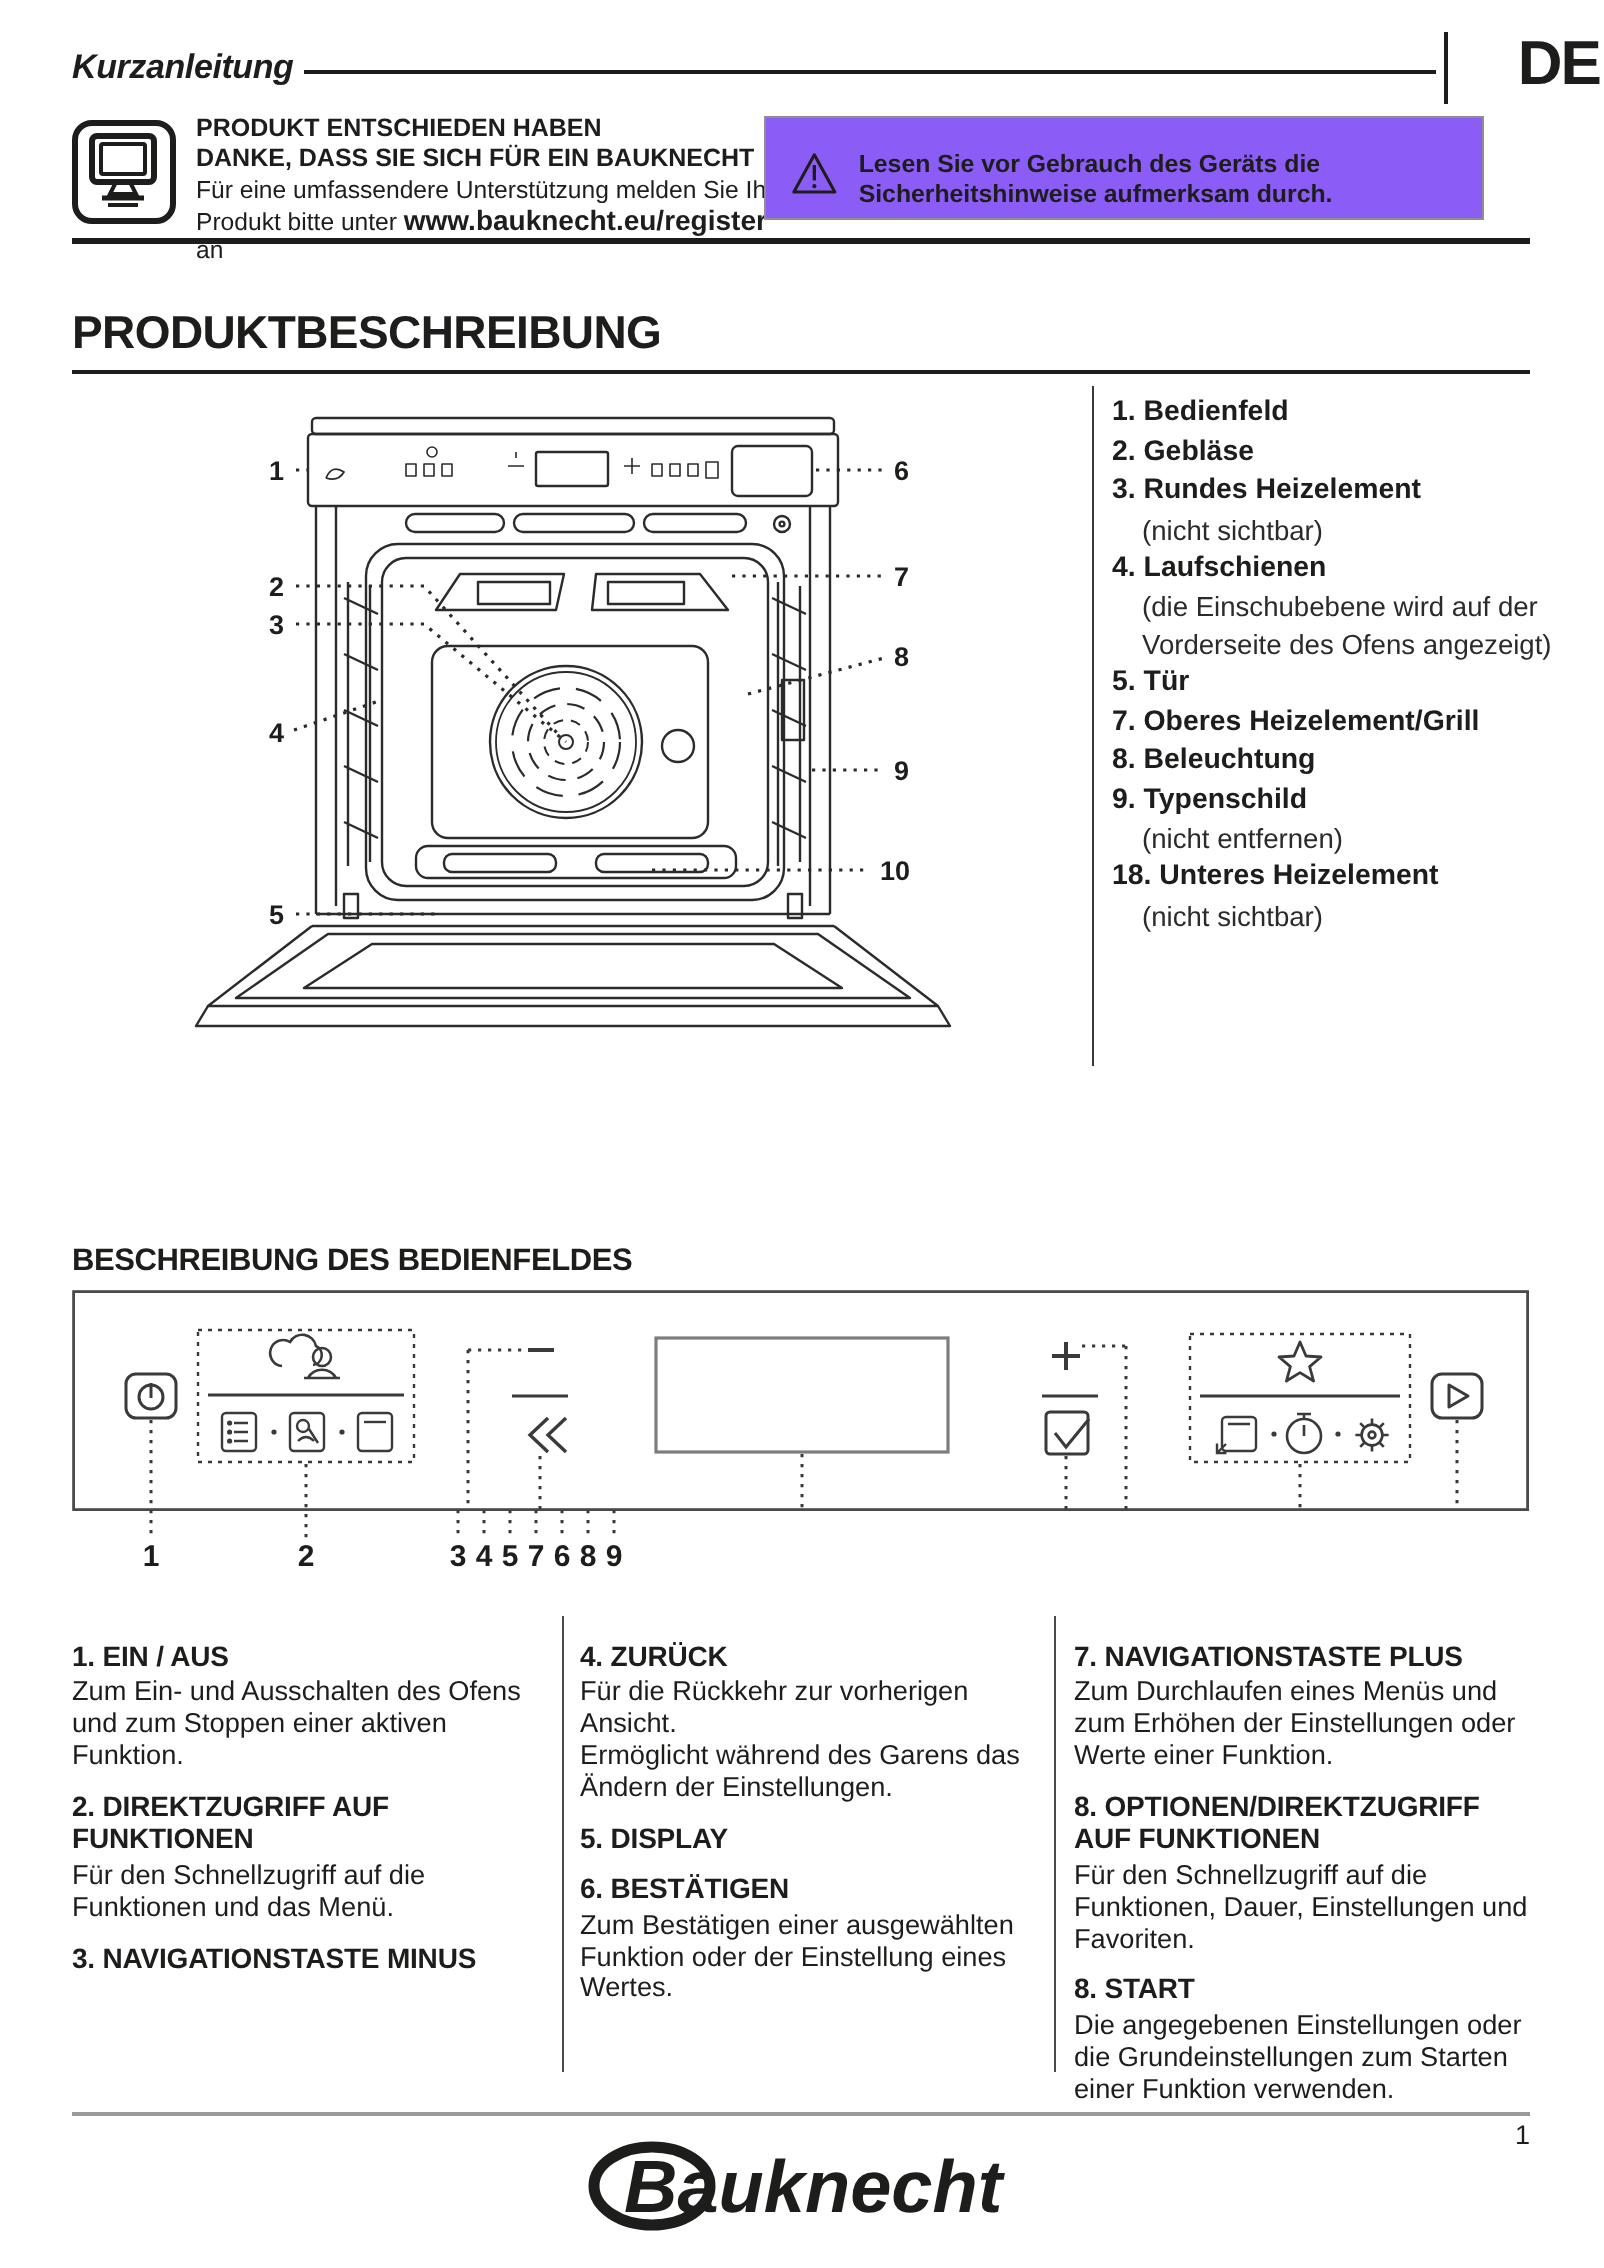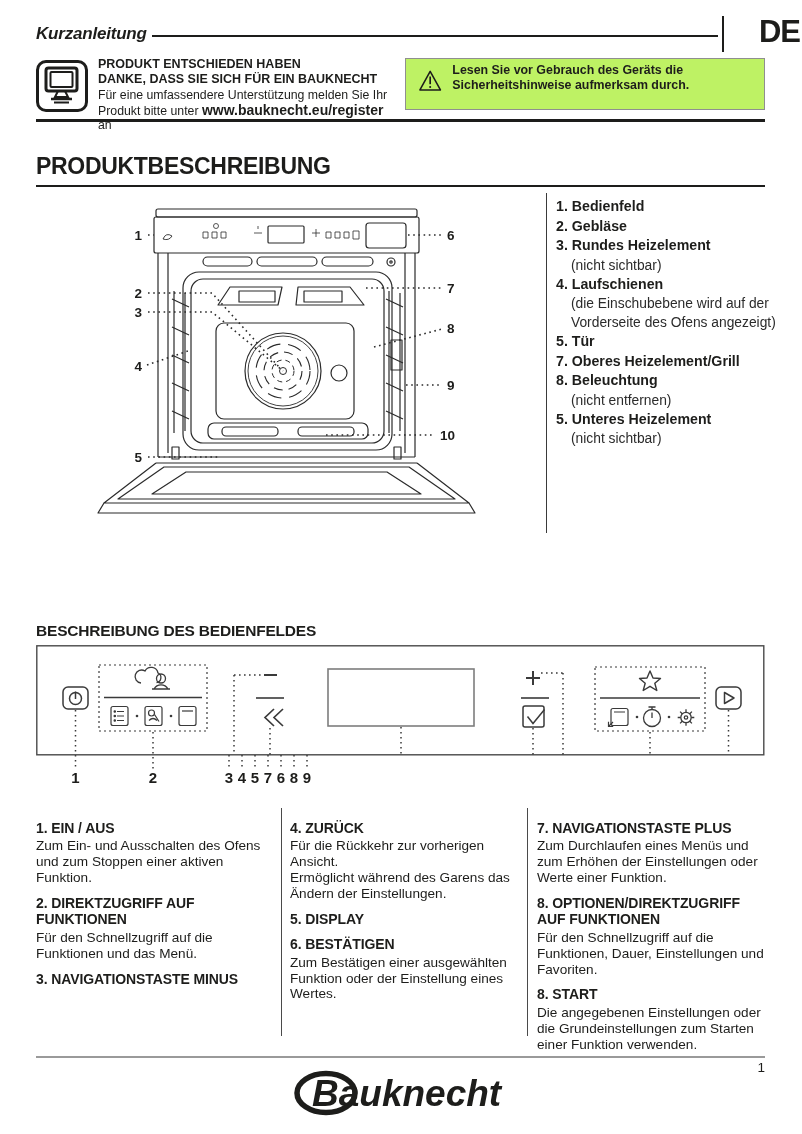--- a/index.html
+++ b/index.html
@@ -13,22 +13,22 @@
   .hdr-vline{left:722px;top:16px;width:2px;height:36px;background:#1d1d1b;}
   .lang-code{left:736px;top:14px;width:66px;font-size:31px;font-weight:bold;letter-spacing:-1px;text-align:right;padding-right:2px;box-sizing:border-box;}
 
   
   .thanks-icon{left:36px;top:60px;width:52px;height:52px;border:3.5px solid #1d1d1b;border-radius:10px;box-sizing:border-box;}
   .thanks-text{left:98px;top:57px;width:300px;font-size:12.3px;line-height:14.5px;}
   .thanks-text b{display:block;font-size:12.5px;}
   .thanks-body{margin-top:2px;}
 
   
-  .warn-box{left:405px;top:58px;width:360px;height:52px;background:#bef264;border:1px solid #8f8f8f;
-            box-sizing:border-box;display:flex;align-items:flex-start;gap:10px;padding:4px 10px 4px 12px;}
+  .warn-box{left:382px;top:58px;width:360px;height:52px;background:#8b5cf6;border:1px solid #8f8f8f;
+            box-sizing:border-box;display:flex;align-items:flex-end;gap:10px;padding:4px 10px 4px 12px;}
   .warn-text{font-size:12.4px;font-weight:bold;line-height:15px;}
 
   .rule-thick{left:36px;top:119px;width:729px;height:2.5px;background:#1d1d1b;}
 
   
   .h1{left:36px;top:153px;font-size:23px;font-weight:bold;letter-spacing:-0.3px;}
   .h1-rule{left:36px;top:185px;width:729px;height:1.5px;background:#1d1d1b;}
   .h2{left:36px;top:622px;font-size:15.5px;font-weight:bold;letter-spacing:-0.2px;}
 
   
@@ -198,24 +198,25 @@
     <div>
         <div class="part-label">5. Tür</div>
       </div>
     <div>
         <div class="part-label">7. Oberes Heizelement/Grill</div>
       </div>
     <div>
         <div class="part-label">8. Beleuchtung</div>
       </div>
     <div>
+        <div class="part-label">9. Typenschild</div>
         <div class="part-note">(nicht entfernen)</div>
       </div>
     <div>
-        <div class="part-label">5. Unteres Heizelement</div>
+        <div class="part-label">18. Unteres Heizelement</div>
         <div class="part-note">(nicht sichtbar)</div>
       </div>
   </div>
 
   <div class="abs h2">BESCHREIBUNG DES BEDIENFELDES</div>
 
   <svg class="abs" style="left:36px;top:645px;" width="729" height="142" viewBox="0 0 729 142">
     <rect x="0.8" y="0.8" width="727" height="109" fill="none" stroke="#4a4a4a" stroke-width="1.4"></rect>
 
     <g fill="none" stroke="#3a3a3a" stroke-width="1.5">

